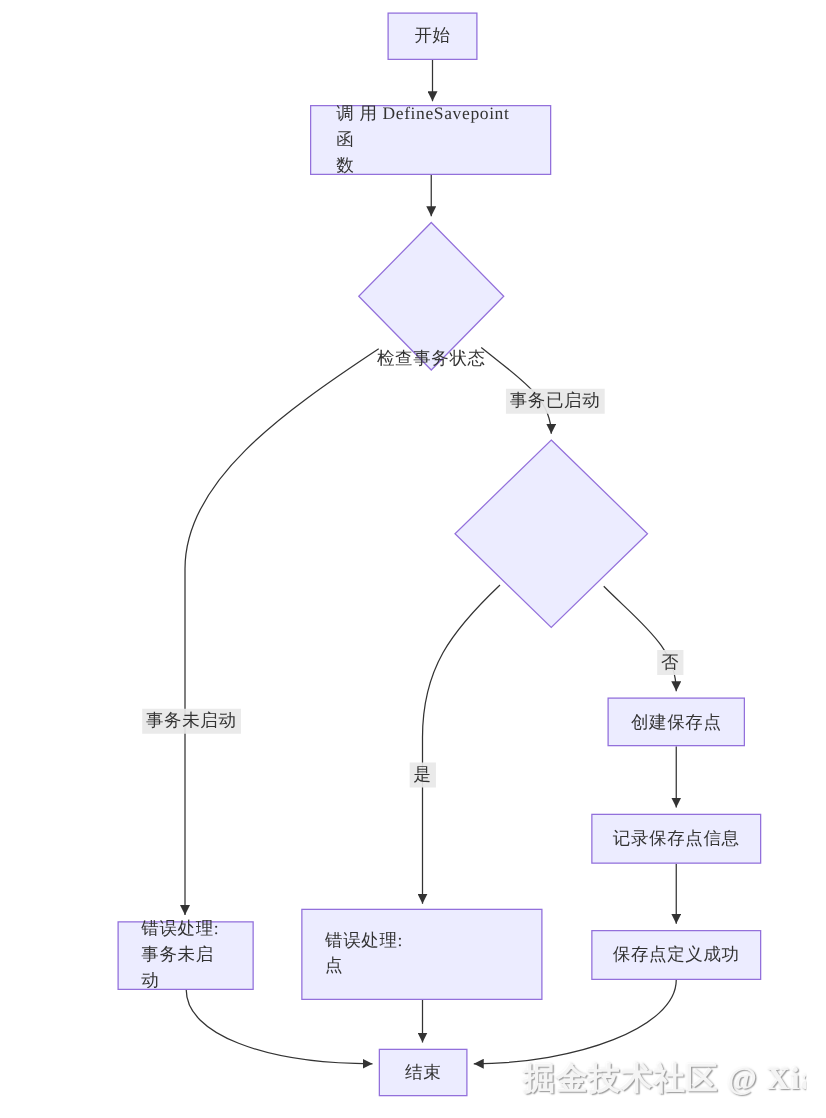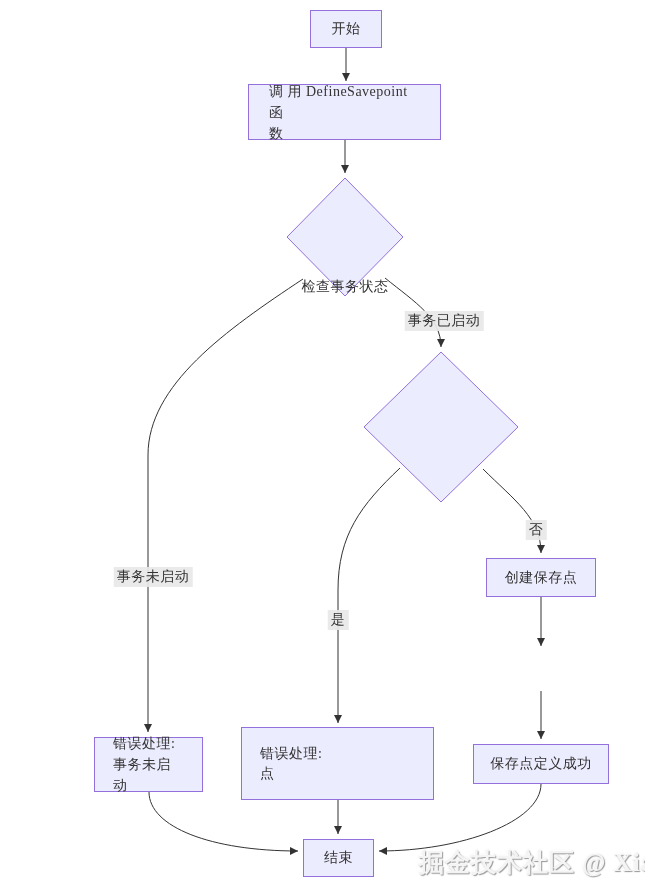--- a/index.html
+++ b/index.html
@@ -70,20 +70,23 @@
 
   <div class="node multiline" style="left:212px;top:84px;width:193px;height:56px;padding:2px 20px;">
     <div>调 用 DefineSavepoint 函</div>
     <div>数</div>
   </div>
 
   <div class="node" style="left:450px;top:558px;width:110px;height:39px;">
     <span>创建保存点</span>
   </div>
 
+  <div class="node" style="left:437px;top:651px;width:136px;height:40px;">
+    <span>记录保存点信息</span>
+  </div>
 
   <div class="node" style="left:437px;top:744px;width:136px;height:40px;">
     <span>保存点定义成功</span>
   </div>
 
   <div class="node multiline" style="left:58px;top:737px;width:109px;height:55px;padding:4px 18px;">
     <div>错误处理:</div>
     <div>事务未启动</div>
   </div>
 

